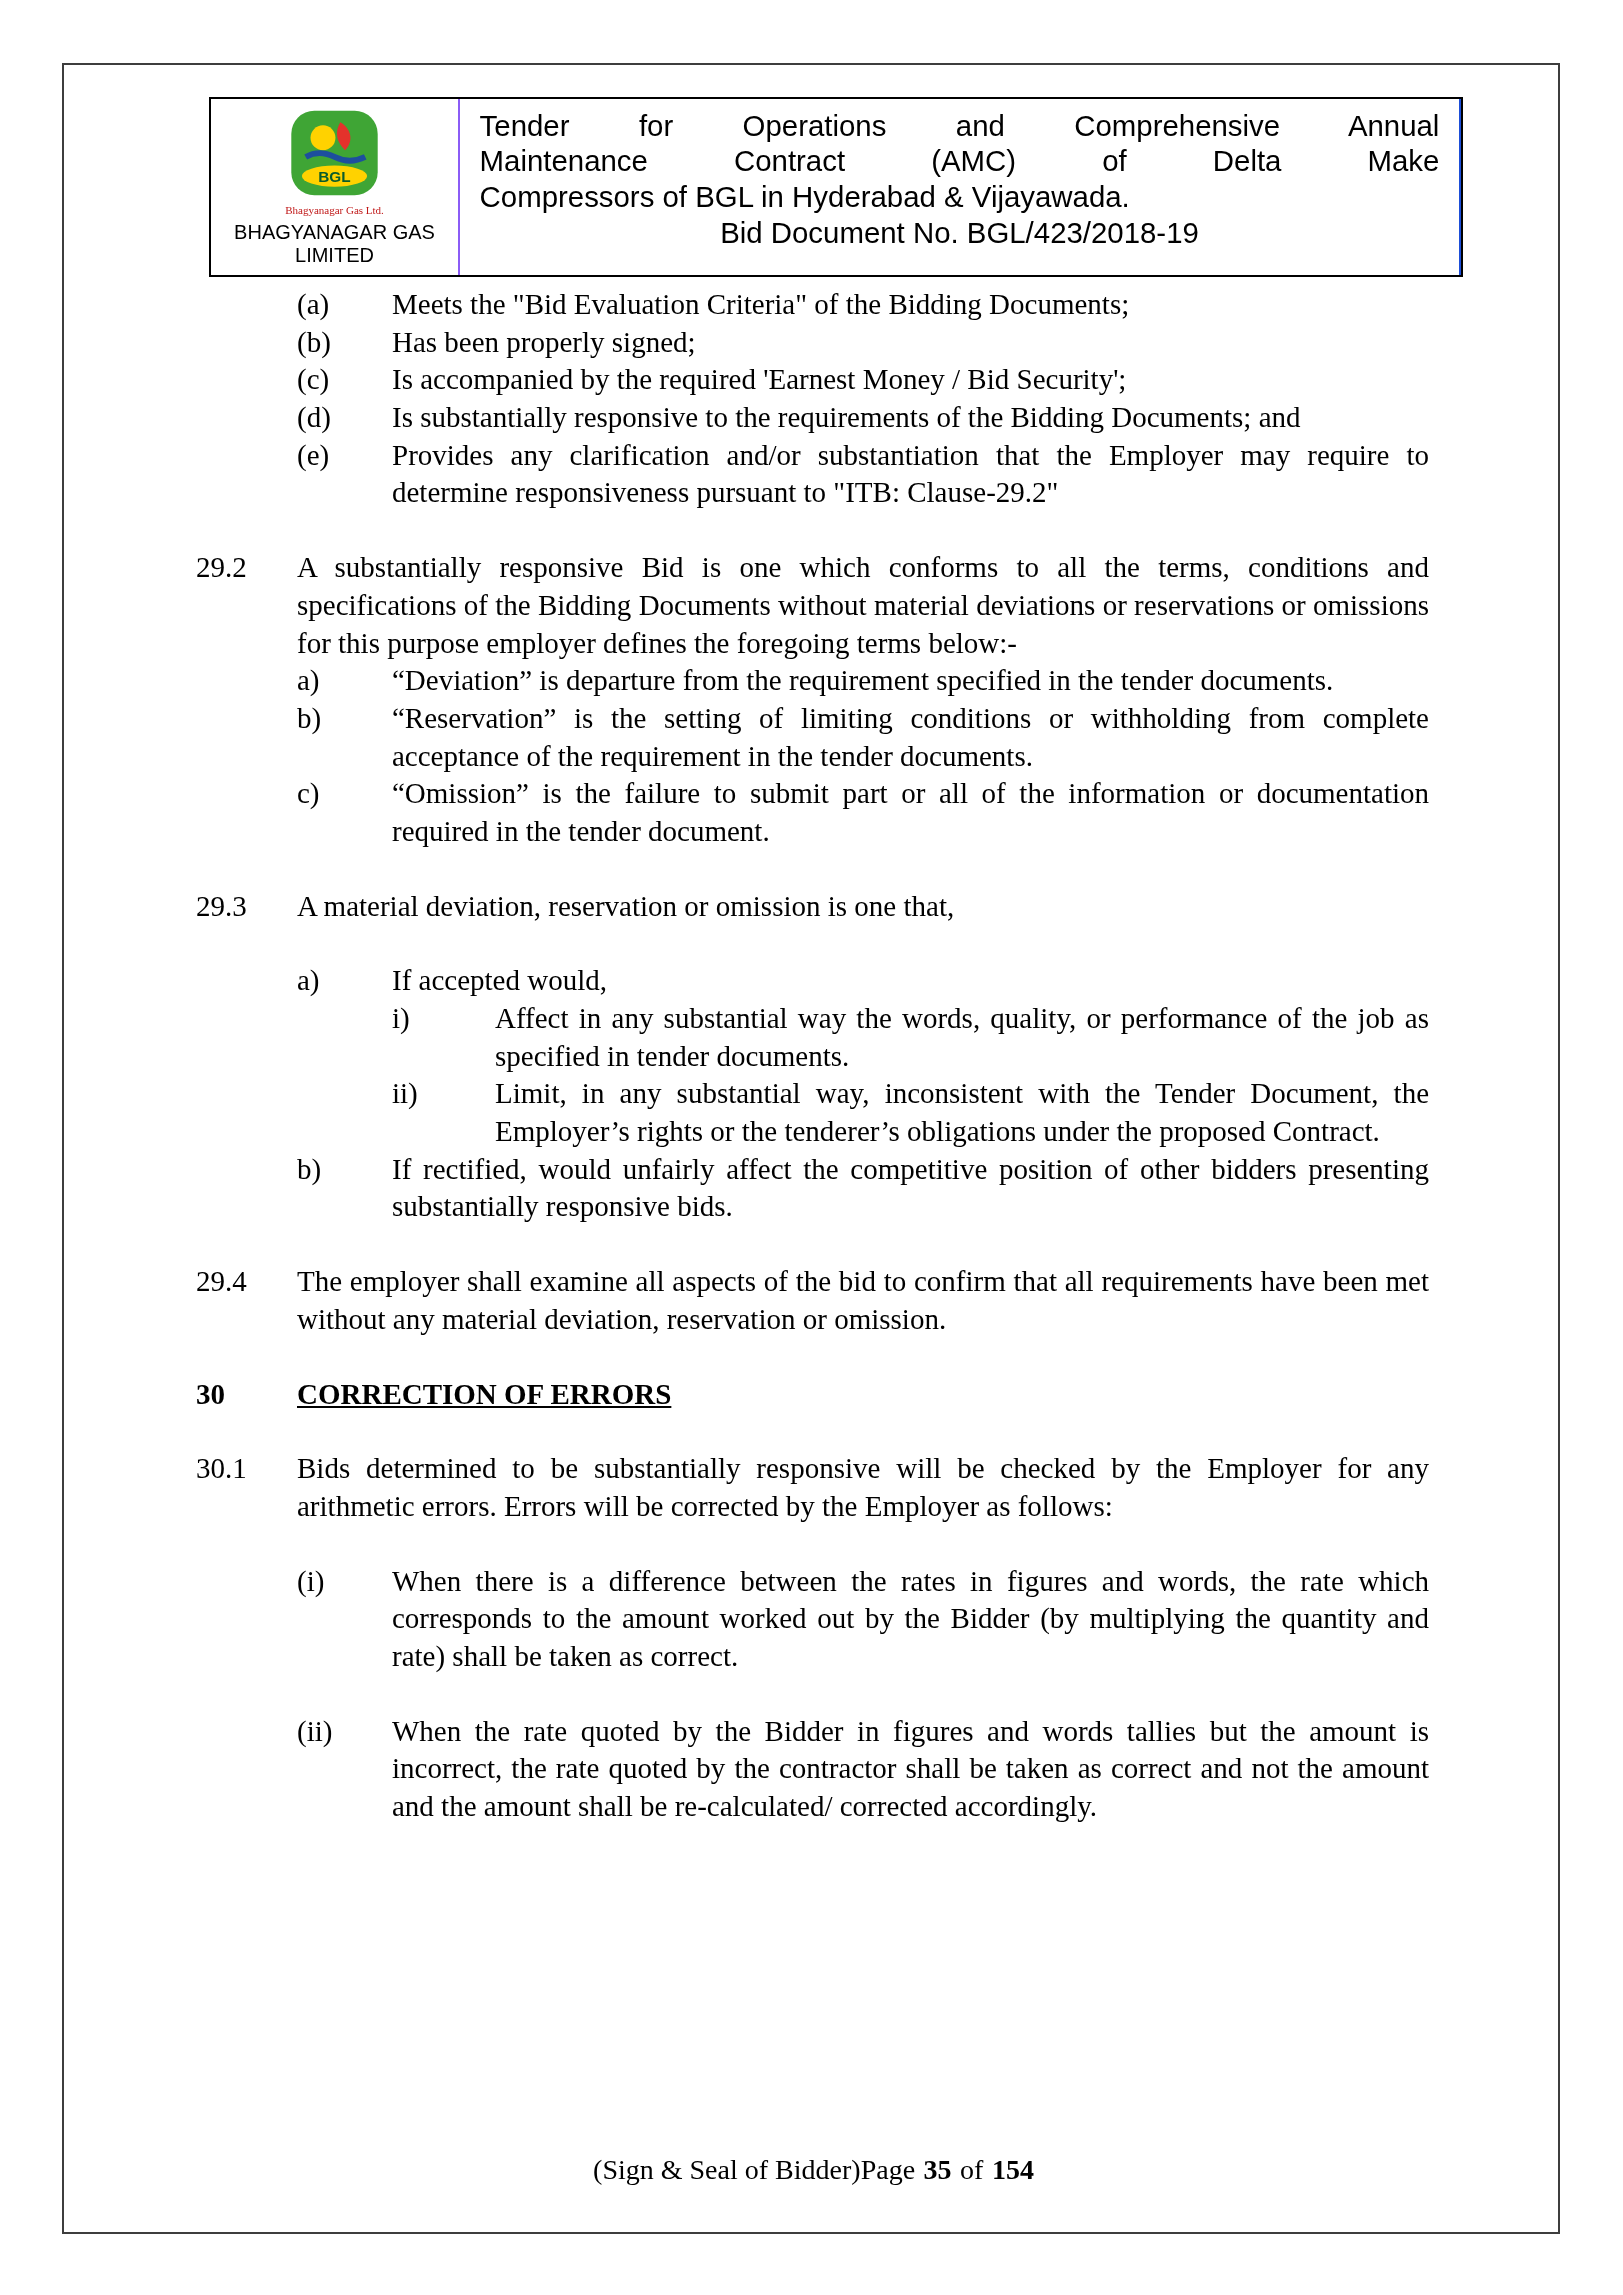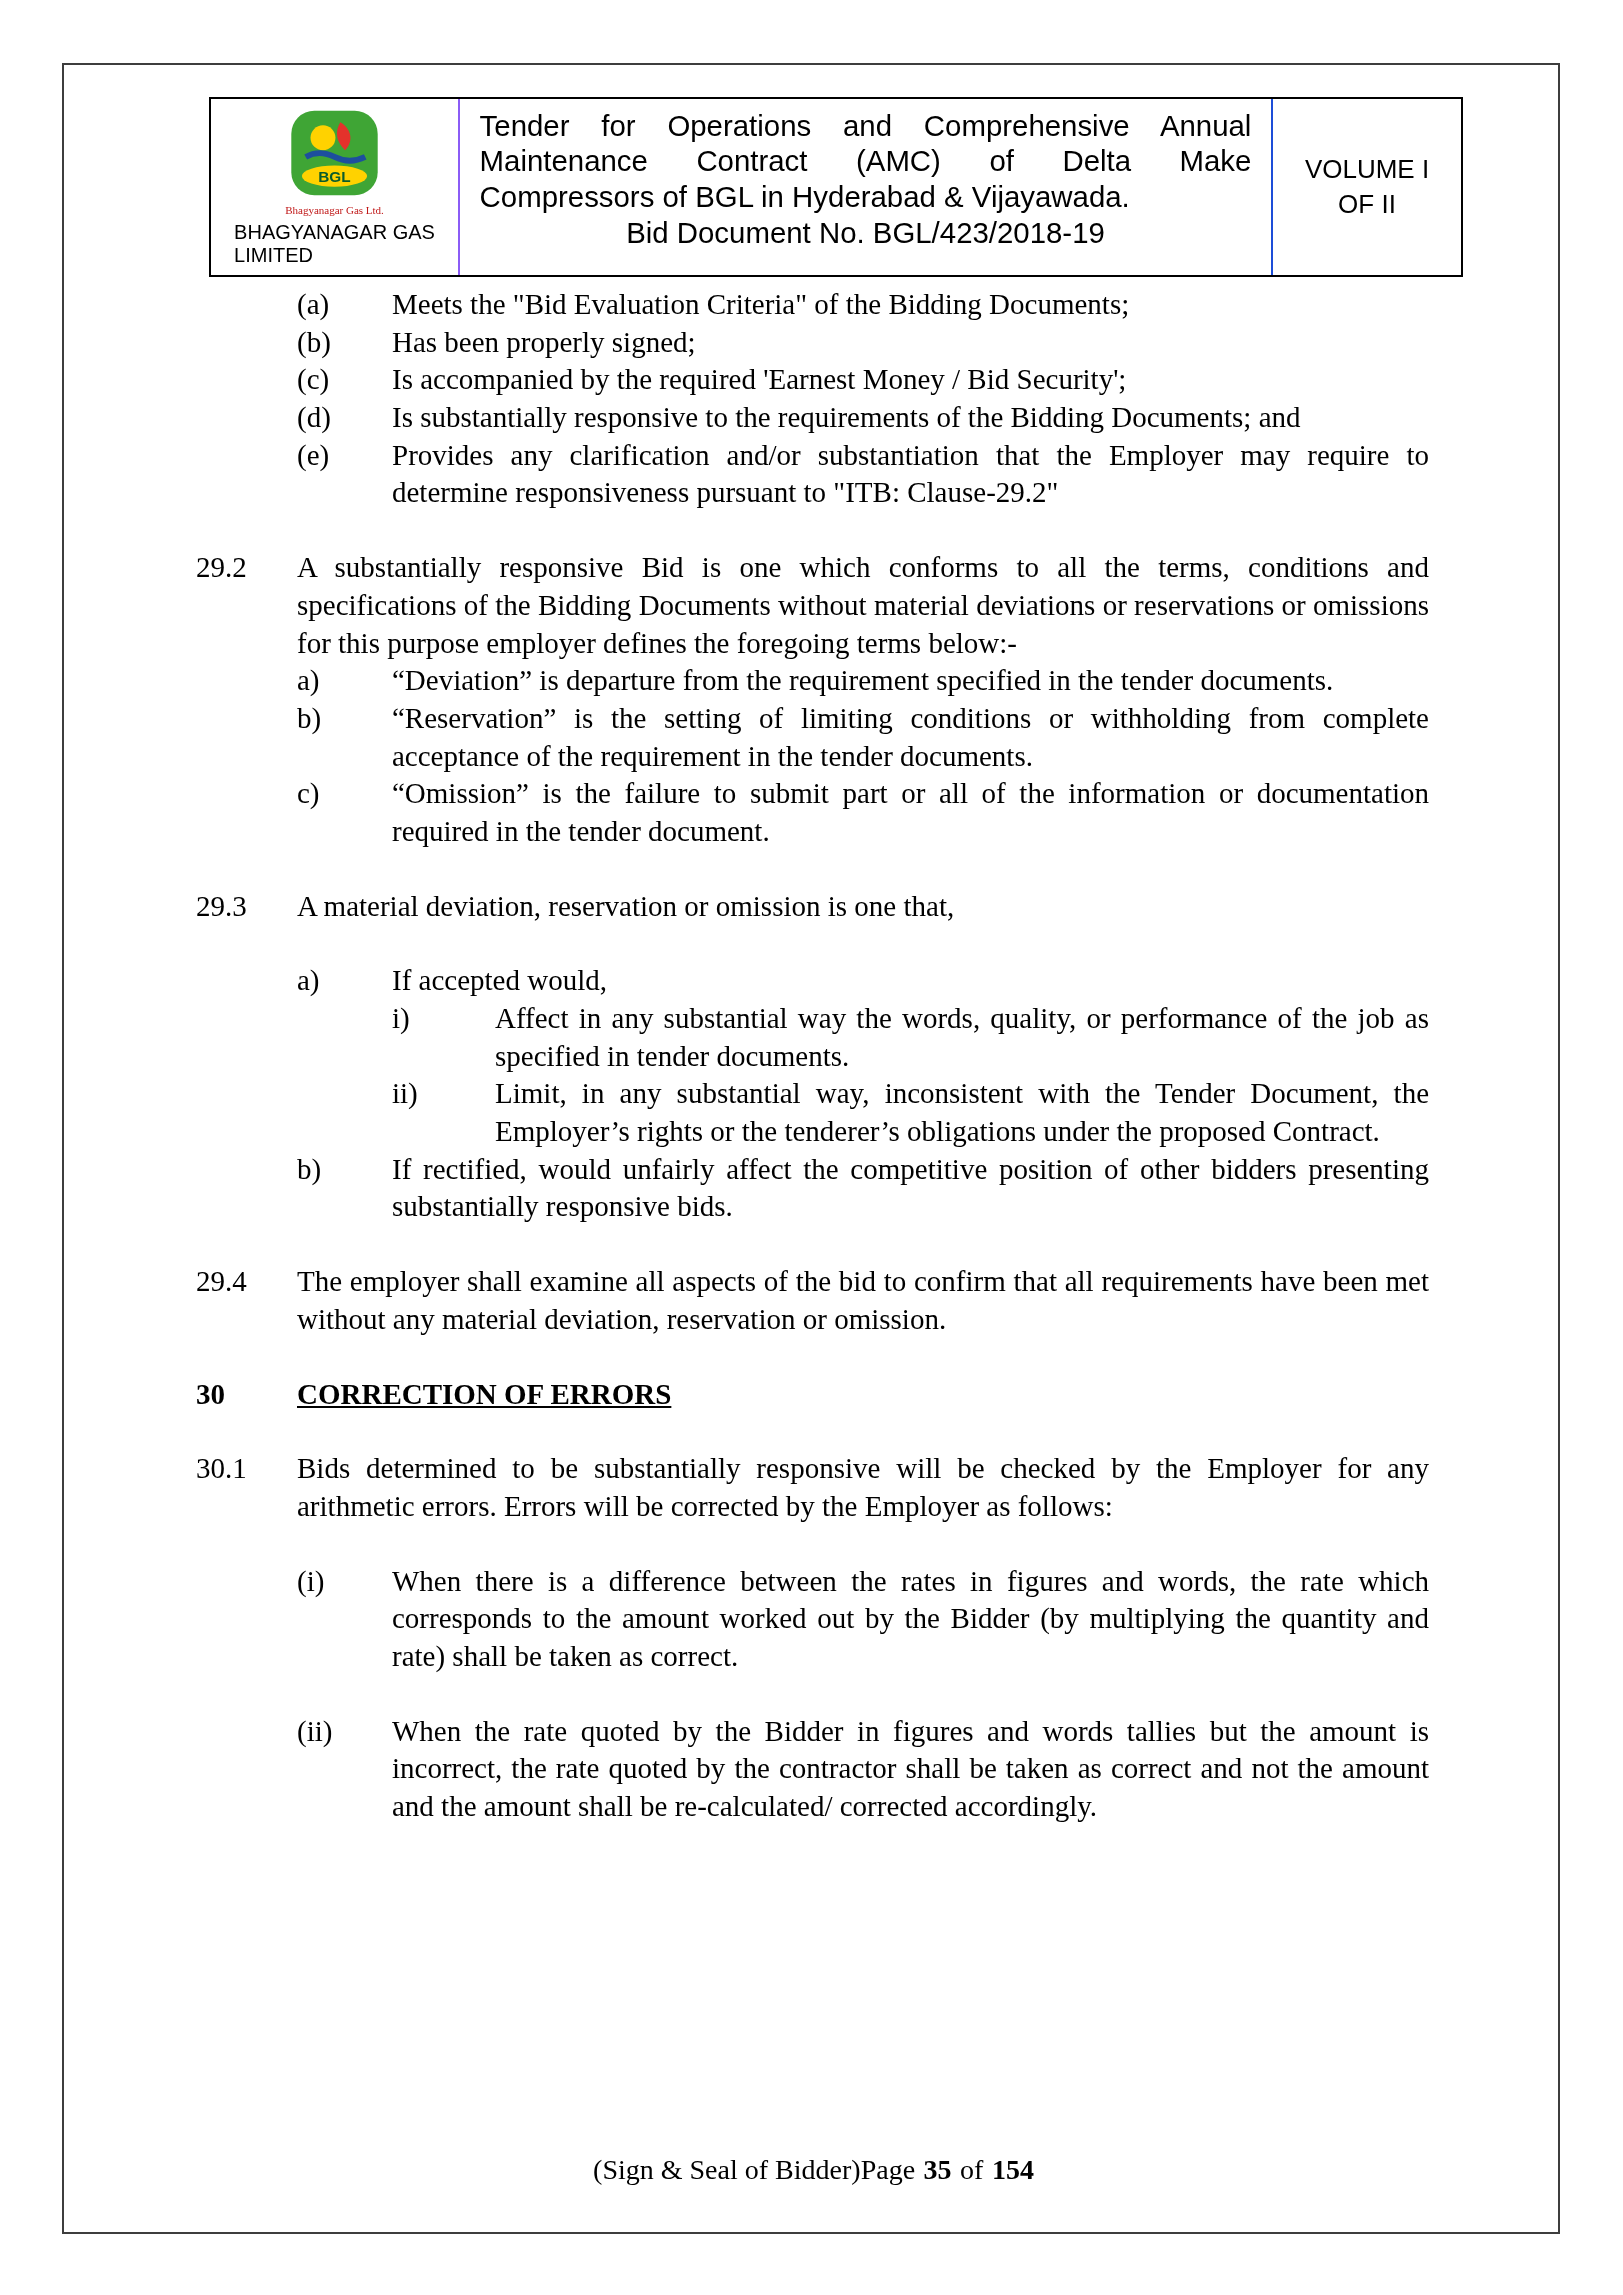--- a/index.html
+++ b/index.html
@@ -19,21 +19,21 @@
     display: flex; border: 2px solid #000; background: #fff; align-items: stretch;
   }
   .logo-cell {
     width: 249px; border-right: 2px solid #8b5cf6;
     display: flex; flex-direction: column; align-items: center; justify-content: center;
     padding: 7.9px 5.2px;
   }
   .logo-sub { font-size: 11px; color: #c01818; margin-top: 1.3px; }
   .org {
     font-family: "Liberation Sans", sans-serif; font-size: 20px; line-height: 1.15;
-    text-align: left; margin-top: 5.2px;
+    text-align: center; margin-top: 5.2px;
   }
   .title-cell {
     flex: 1 1 auto; border-right: 2px solid #1d4ed8;
     padding: 9.2px 19.6px 7.9px 19.6px; font-family: "Liberation Sans", sans-serif;
   }
   .title-line { font-size: 29.4px; line-height: 1.2; text-align: justify; text-align-last: justify; }
   .title-line.no-stretch { text-align-last: left; }
   .bid-doc { font-size: 29.4px; line-height: 1.25; text-align: center; margin-top: 1.3px; }
   .vol-cell {
     width: 188px; display: flex; flex-direction: column; align-items: center; justify-content: center;
@@ -77,24 +77,20 @@
       <div class="org">
         <div>BHAGYANAGAR GAS</div>
         <div>LIMITED</div>
       </div>
     </div>
     <div class="title-cell">
       <div class="title-line">Tender for Operations and Comprehensive Annual</div>
       <div class="title-line">Maintenance Contract (AMC) of Delta Make</div>
       <div class="title-line no-stretch">Compressors of BGL in Hyderabad &amp; Vijayawada.</div>
       <div class="bid-doc">Bid Document No. BGL/423/2018-19</div>
-    </div>
-    <div class="vol-cell">
-      <div>VOLUME I</div>
-      <div>OF II</div>
     </div>
   </div>
 
   <div class="content">
 
     <div class="row indent1">
       <span class="c2">(a)</span>
       <div class="txt">Meets the "Bid Evaluation Criteria"  of the Bidding Documents;</div>
     </div>
     <div class="row indent1">

